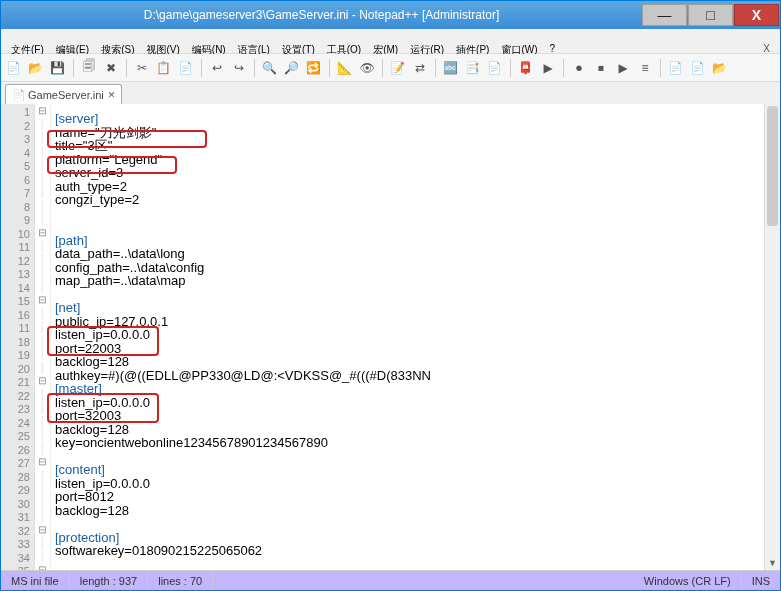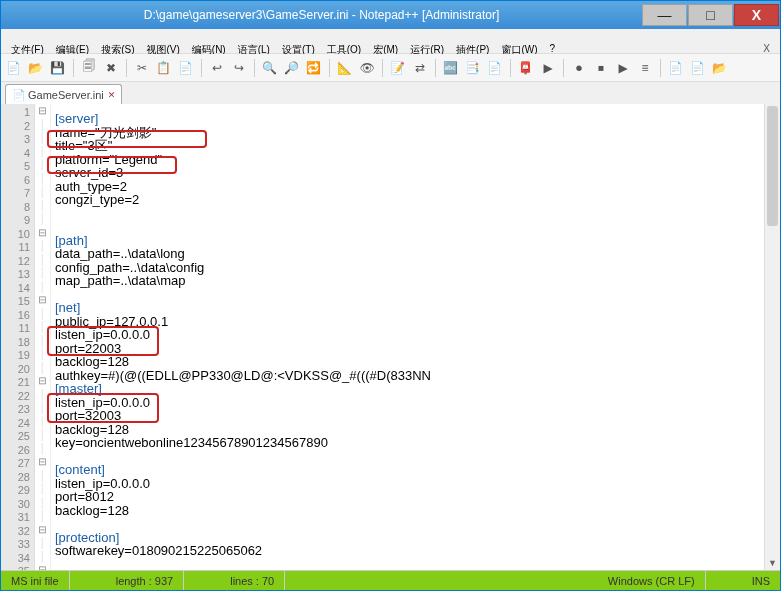--- a/index.html
+++ b/index.html
@@ -39,21 +39,21 @@
 .section { color: #1a5fa8; }
 .hl { position: absolute; border: 2px solid #cc2222; border-radius: 4px; pointer-events: none; }
 
 .scrollbar-v { position: absolute; right: 0; top: 0; bottom: 0; width: 16px; background: #f0f0f0; border-left: 1px solid #ddd; }
 .scroll-thumb { position: absolute; left: 2px; right: 2px; top: 2px; height: 120px; background: #ccc; border-radius: 3px; }
 .scroll-arrow { position: absolute; left: 0; right: 0; height: 14px; display: flex; align-items: center; justify-content: center; font-size: 9px; color: #666; }
 .scroll-arrow.up { top: 0; }
 .scroll-arrow.down { bottom: 0; }
 
 
-.statusbar { height: 20px; display: flex; align-items: flex-start; background: #84cc16; border-top: 1px solid #ccc; font-size: 11px; color: #333; gap: 36px; }
+.statusbar { height: 20px; display: flex; align-items: flex-start; background: #c4b5fd; border-top: 1px solid #ccc; font-size: 11px; color: #333; }
 .statusbar .cell { padding: 0 10px; border-right: 1px solid #ccc; height: 100%; display: flex; align-items: center; }
 .statusbar .spacer { flex: 1; }
 </style>
 </head>
 <body>
 
 <div class="titlebar">
   <span class="title">D:\game\gameserver3\GameServer.ini - Notepad++ [Administrator]</span>
   <div class="sys-btn sys-min">—</div>
   <div class="sys-btn sys-max">□</div>

